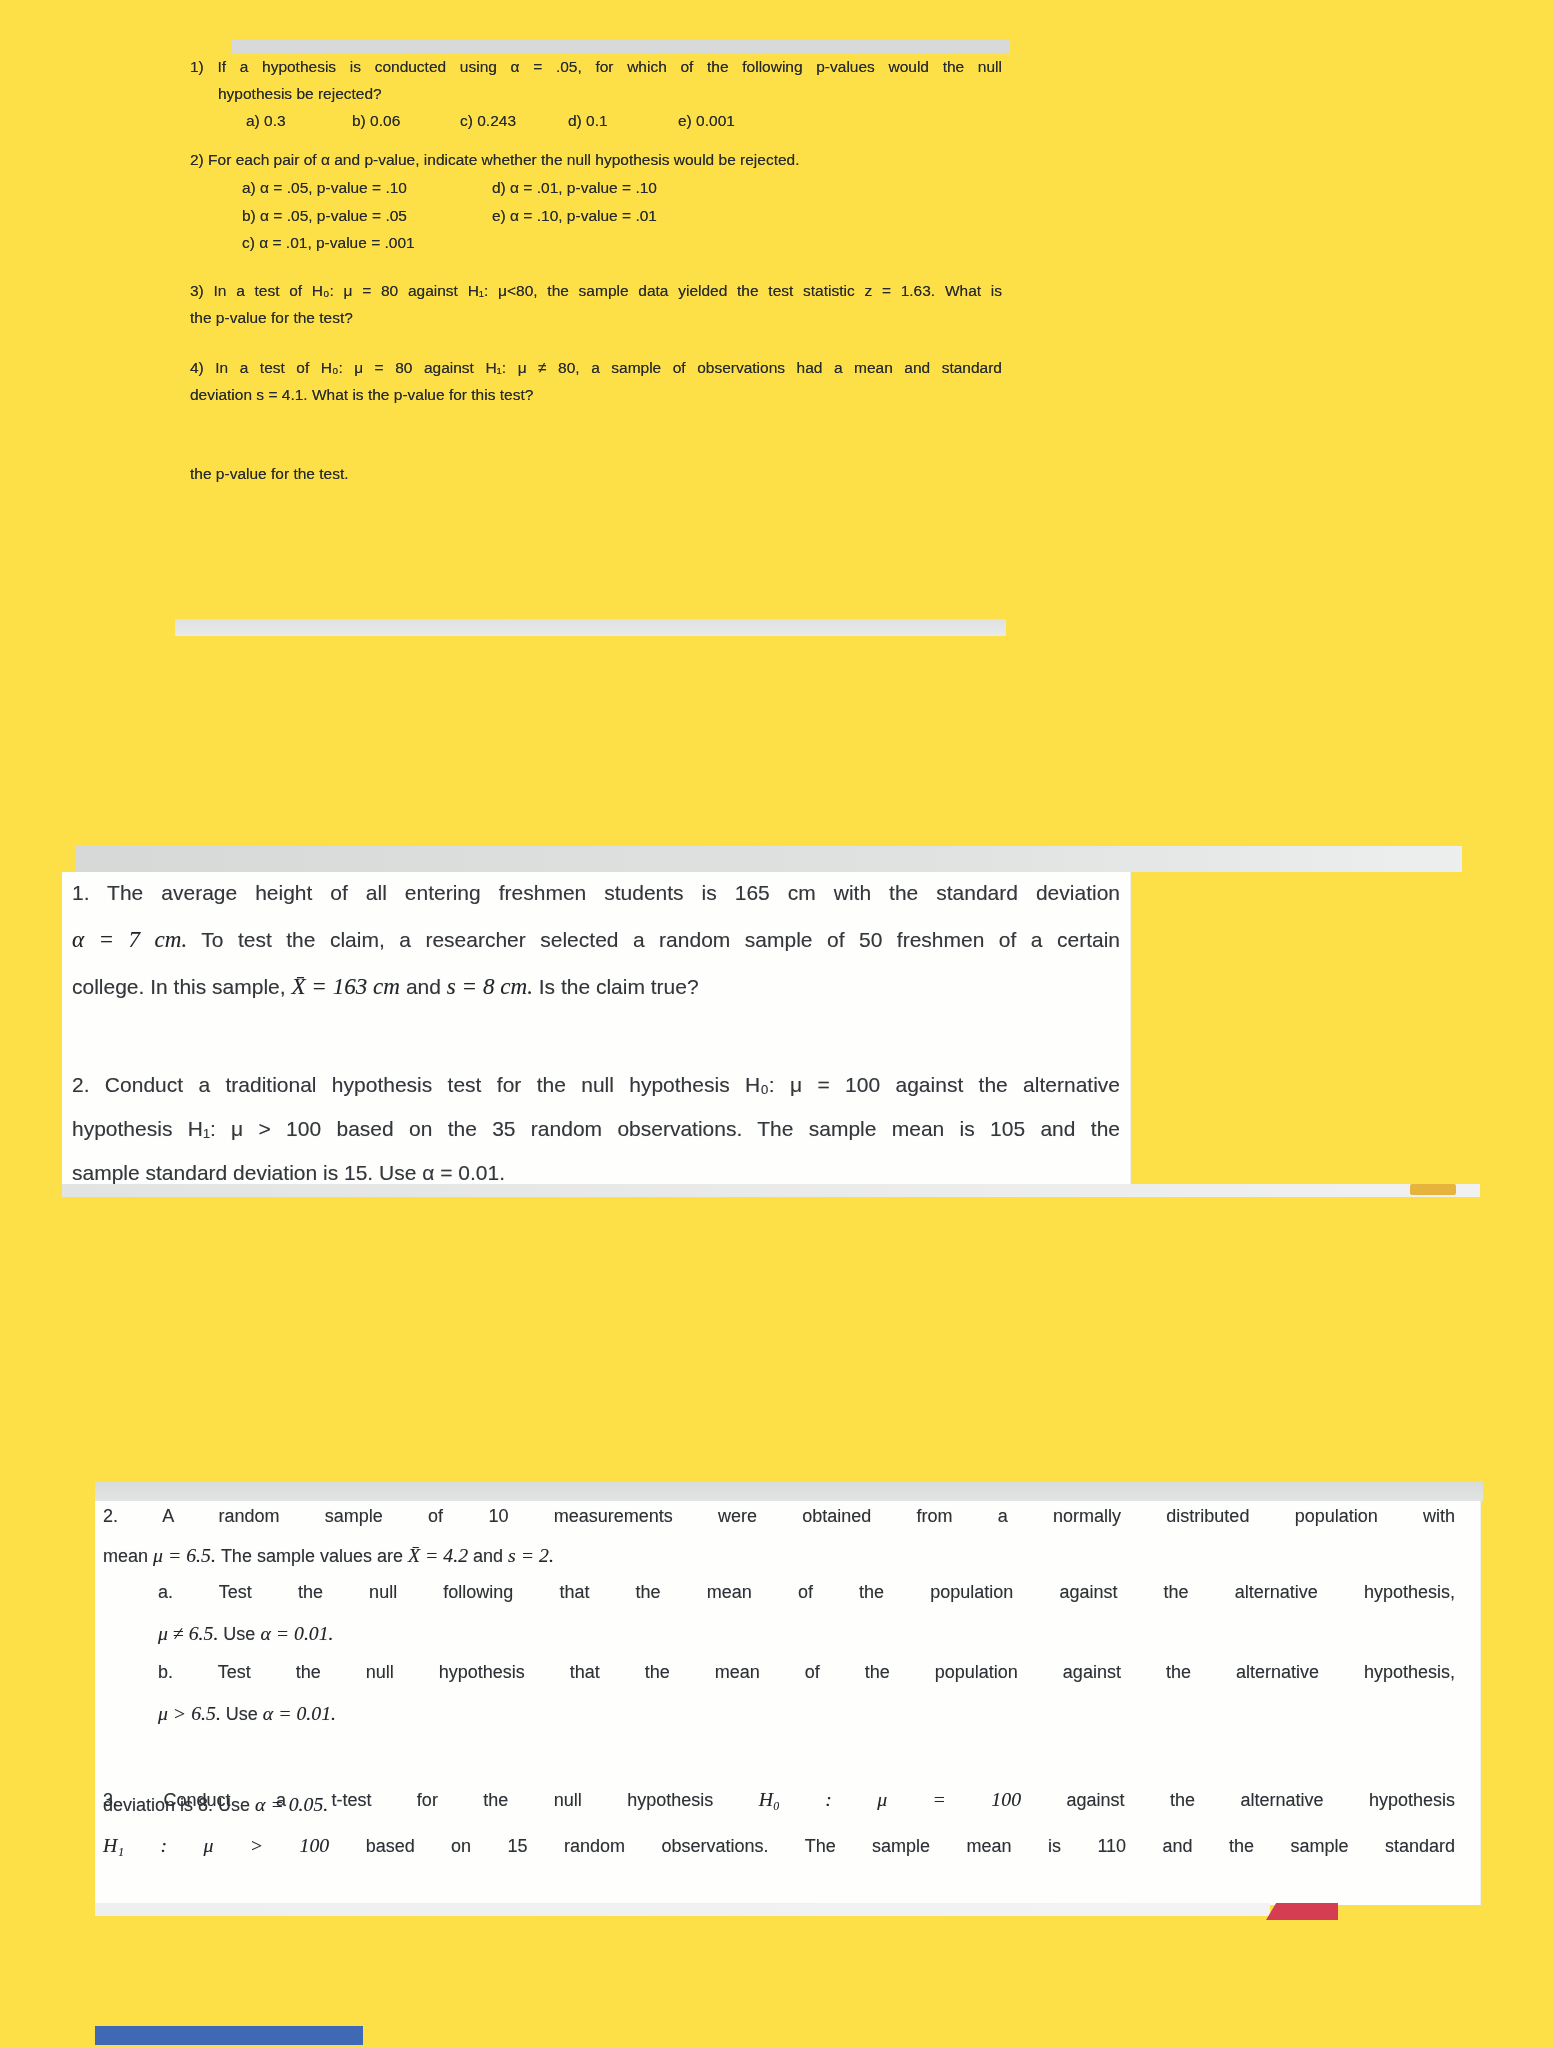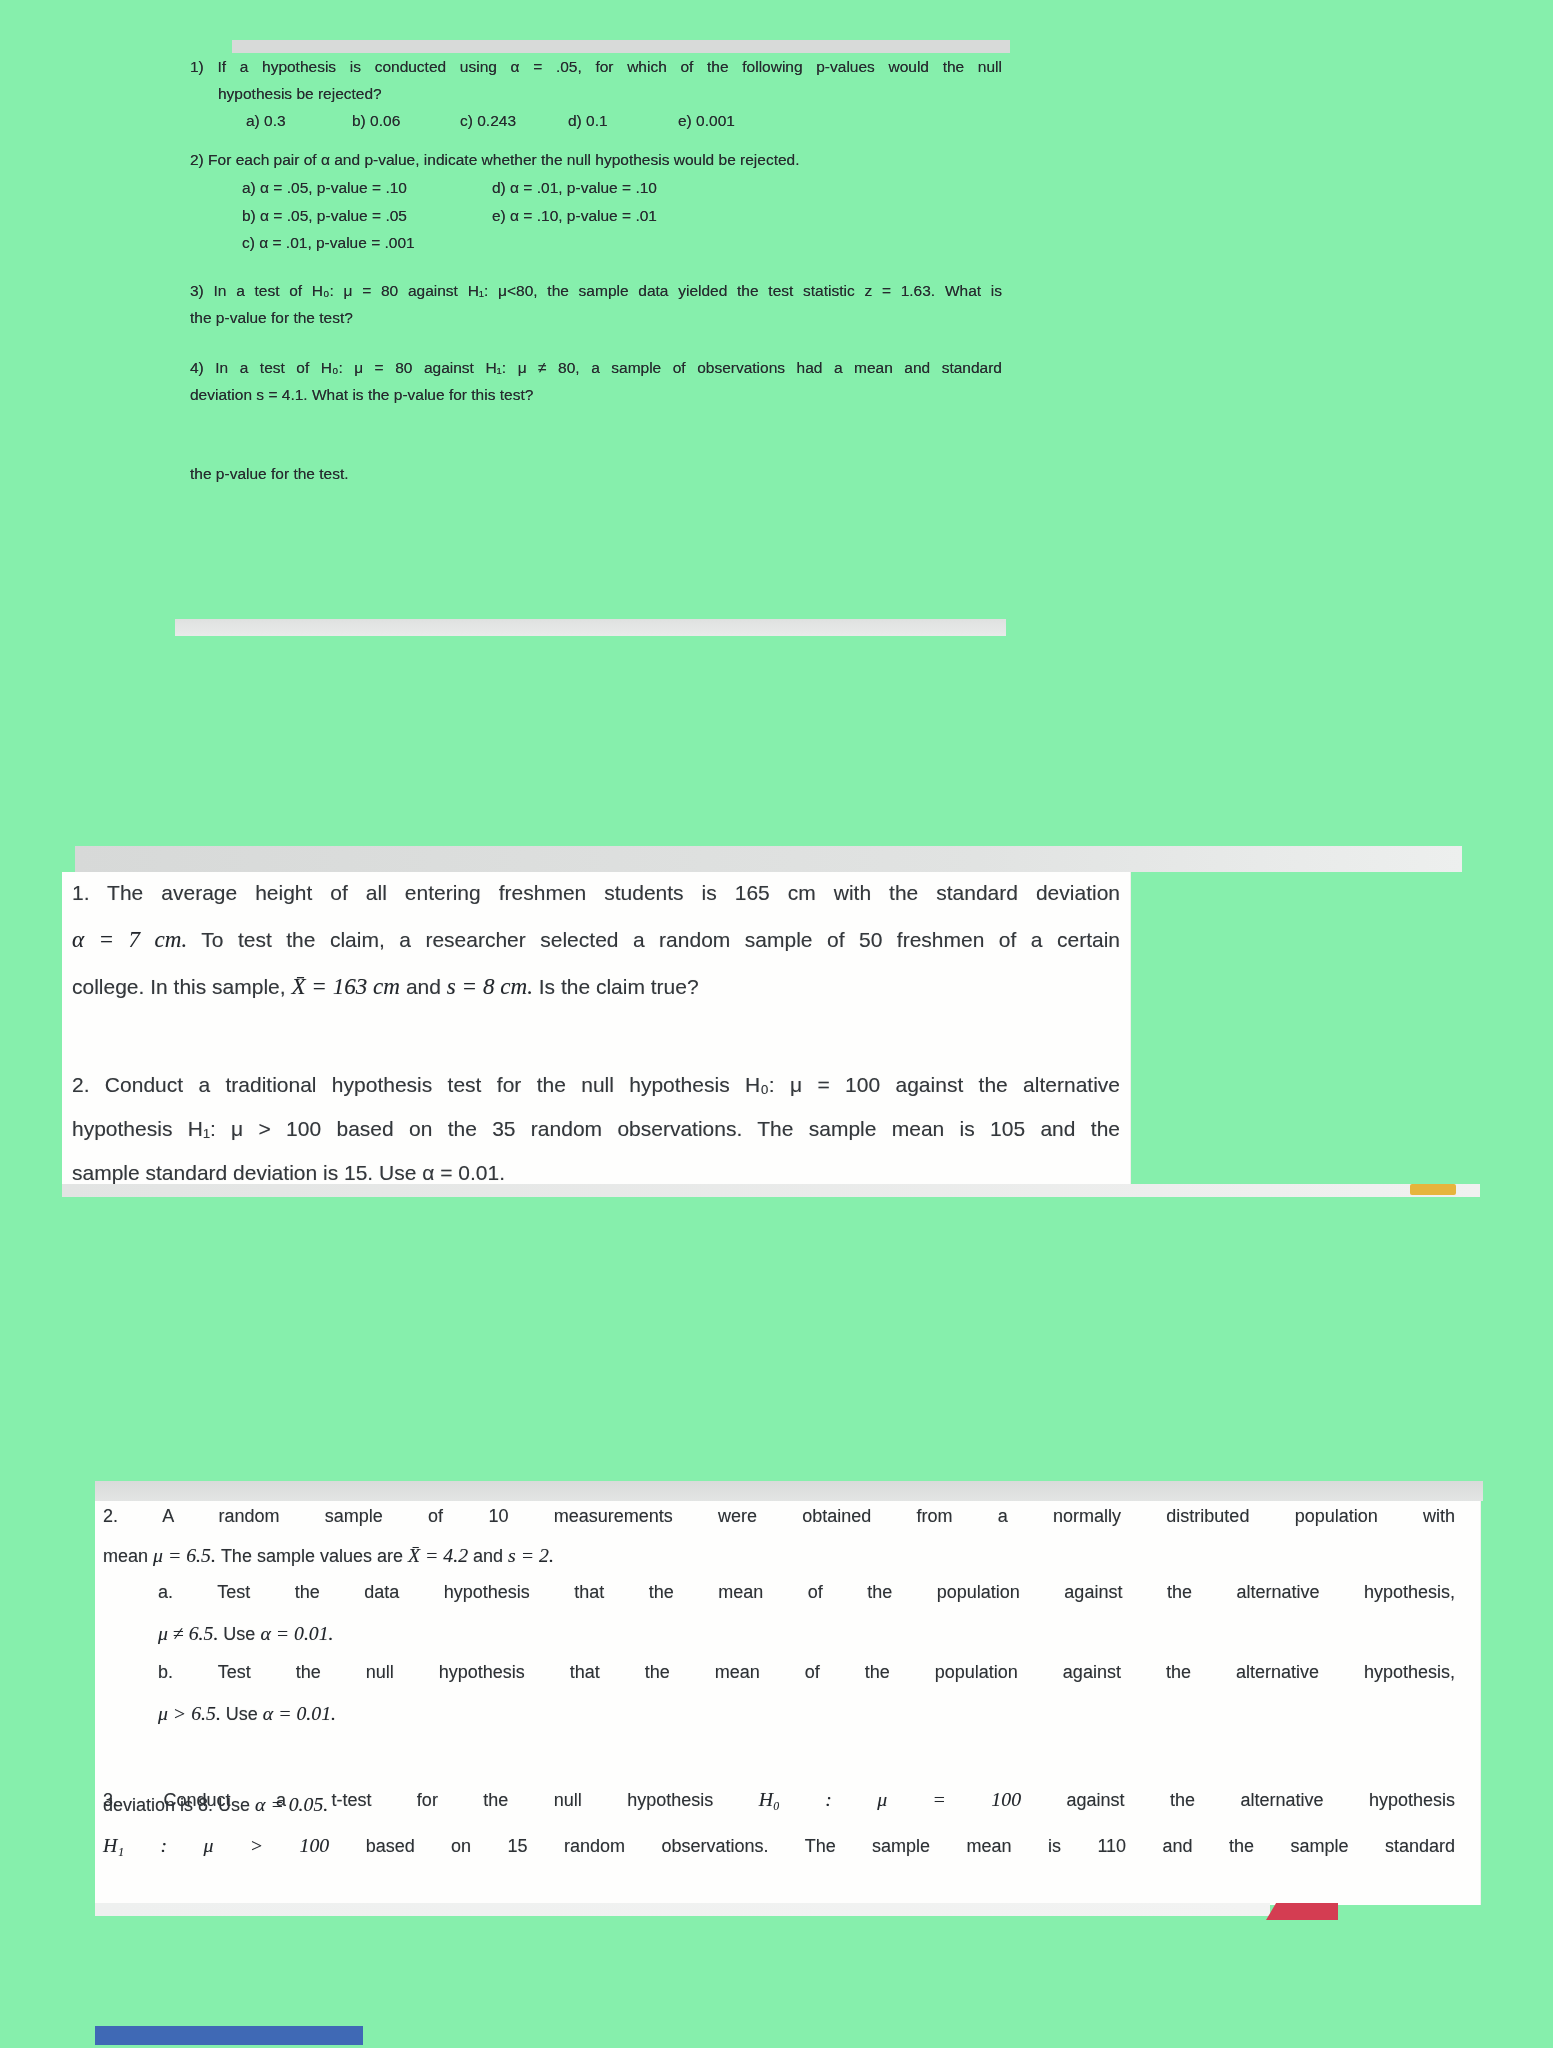--- a/index.html
+++ b/index.html
@@ -1,16 +1,16 @@
 <!DOCTYPE html>
 <html><head>
 <meta charset="utf-8">
 <style>
   html,body{margin:0;padding:0;background:#ffffff;}
-  .page{position:relative;width:1553px;height:2048px;background:#86efac;overflow:hidden;
+  .page{position:relative;width:1553px;height:2048px;background:#fde047;overflow:hidden;
         font-family:"Liberation Sans","DejaVu Sans",sans-serif;}
   .line{position:absolute;white-space:nowrap;}
   .j{white-space:normal;text-align:justify;text-align-last:justify;}
   
   .t-line{font-size:15.5px;line-height:1.25;color:#262a2e;text-shadow:0 0 .6px rgba(38,42,46,.65);}
   
   .m-line{font-size:21px;line-height:1.25;color:#34383c;text-shadow:0 0 .7px rgba(52,56,60,.4);}
   
   .b-line{font-size:18px;line-height:1.25;color:#2e3236;text-shadow:0 0 .7px rgba(46,50,54,.4);}
   .seg-s{}
@@ -69,21 +69,21 @@
               background:linear-gradient(90deg,#e2e4e3,#f0f1f0);"></div>
   <div class="bar" style="left:1410px;top:1184px;width:46px;height:11px;background:#E6B43C;border-radius:2px;"></div>
 
   <div class="bar" style="left:95px;top:1481px;width:1388px;height:20px;
               background:linear-gradient(180deg,#d9dbda,#e3e5e4);"></div>
   <div class="panel" style="left:95px;top:1501px;width:1385px;height:404px;border-right:1px solid #f0f0ee;"></div>
 
   <div class="line b-line j" style="left:103px;top:1505px;width:1352px;">2. A random sample of 10 measurements were obtained from a normally distributed population with</div>
   <div class="line b-line" style="left:103px;top:1543px;"><span class="seg-s">mean </span><span class="seg-m">μ = 6.5.</span><span class="seg-s"> The sample values are </span><span class="seg-m">X̄ = 4.2</span><span class="seg-s"> and </span><span class="seg-m">s = 2.</span></div>
 
-  <div class="line b-line j" style="left:158px;top:1581px;width:1297px;">a. Test the data hypothesis that the mean of the population against the alternative hypothesis,</div>
+  <div class="line b-line j" style="left:158px;top:1581px;width:1297px;">a. Test the null following that the mean of the population against the alternative hypothesis,</div>
   <div class="line b-line" style="left:158px;top:1621px;"><span class="seg-m">μ ≠ 6.5.</span><span class="seg-s"> Use </span><span class="seg-m">α = 0.01.</span></div>
   <div class="line b-line j" style="left:158px;top:1661px;width:1297px;">b. Test the null hypothesis that the mean of the population against the alternative hypothesis,</div>
   <div class="line b-line" style="left:158px;top:1701px;"><span class="seg-m">μ &gt; 6.5.</span><span class="seg-s"> Use </span><span class="seg-m">α = 0.01.</span></div>
 
   <div class="line b-line j" style="left:103px;top:1787px;width:1352px;"><span class="seg-s">3. Conduct a t-test for the null hypothesis </span><span class="seg-m">H₀ : μ = 100</span><span class="seg-s"> against the alternative hypothesis</span></div>
   <div class="line b-line j" style="left:103px;top:1833px;width:1352px;"><span class="seg-m">H₁ : μ &gt; 100</span><span class="seg-s"> based on 15 random observations. The sample mean is 110 and the sample standard</span></div>
   <div class="line b-line" style="left:103px;top:1768px;margin-top:24px;"><span class="seg-s">deviation is 8. Use </span><span class="seg-m">α = 0.05.</span></div>
 
   <div class="bar" style="left:95px;top:1903px;width:1175px;height:13px;
               background:linear-gradient(90deg,#eef0ef,#f2f3f2);"></div>

